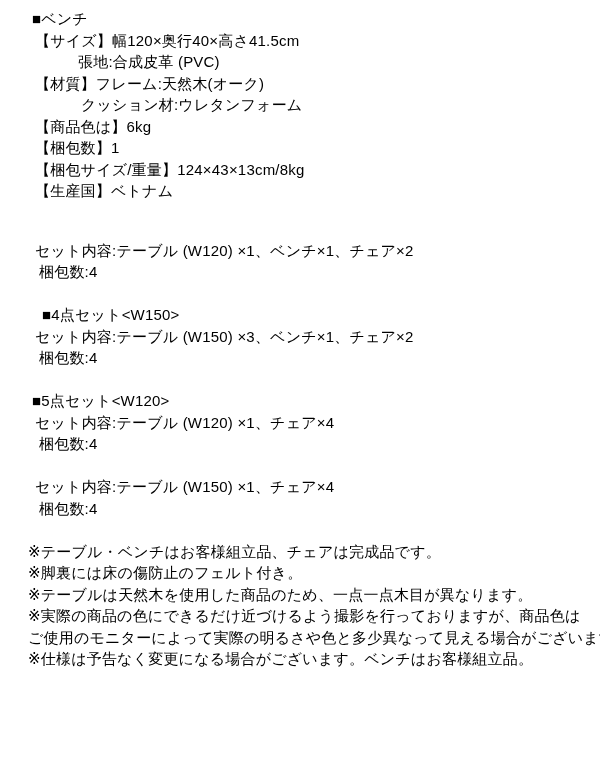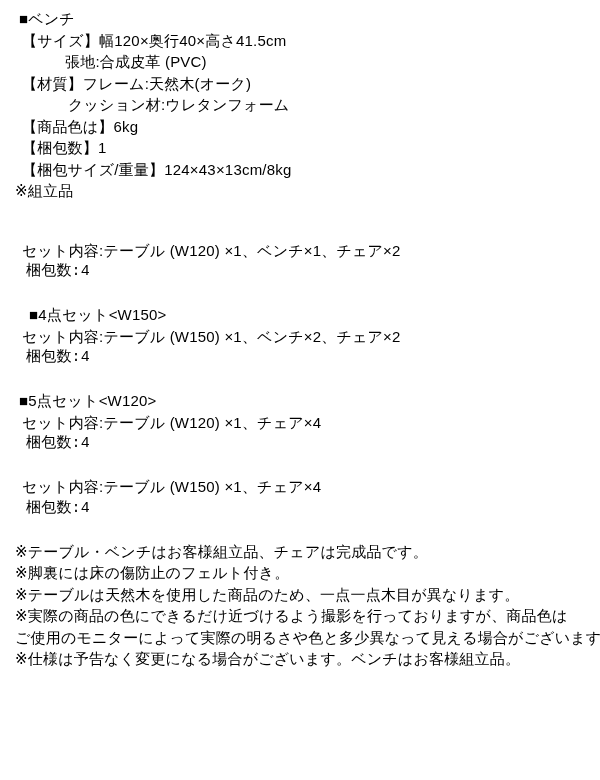--- a/index.html
+++ b/index.html
@@ -11,67 +11,68 @@
     font-family: "Liberation Sans", "DejaVu Sans", sans-serif;
     font-size: 15px;
     line-height: 21.5px;
     color: #000000;
     overflow: hidden;
     -webkit-font-smoothing: none;
   }
   .sheet {
     width: 493px; height: 780px;
     padding: 8px 0 0 15px;
+    margin-left: 13px;
   }
   .line { white-space: pre; letter-spacing: 0.2px; }
 
   
   .spec-block { margin-bottom: 38px; }
   .heading      { margin-left: 4px; }
   .spec-line    { margin-left: 7px; }
   .spec-sub-1   { margin-left: 50px; }
   .spec-sub-2   { margin-left: 53px; }
   .assembly-line{ margin-left: 0; }
 
   
   .set-block { margin-bottom: 21.5px; }
   .set-heading  { margin-left: 4px; }
   .set-heading.indent { margin-left: 14px; }
   .set-contents { margin-left: 7px; }
-  .set-packages { margin-left: 11px; font-family: Liberation Mono, monospace; }
+  .set-packages { margin-left: 11px; }
 
   
   .notes-block { margin-top: 19px; }
   .note-line { margin-left: 0; }
 </style>
 </head>
 <body>
 
 <main class="sheet">
 
   <section class="spec-block">
     <div class="line heading">■ベンチ</div>
     <div class="line spec-line">【サイズ】幅120×奥行40×高さ41.5cm</div>
     <div class="line spec-sub-1">張地:合成皮革 (PVC)</div>
     <div class="line spec-line">【材質】フレーム:天然木(オーク)</div>
     <div class="line spec-sub-2">クッション材:ウレタンフォーム</div>
     <div class="line spec-line">【商品色は】6kg</div>
     <div class="line spec-line">【梱包数】1</div>
     <div class="line spec-line">【梱包サイズ/重量】124×43×13cm/8kg</div>
-    <div class="line assembly-line">※組立品</div>
+    <div class="line spec-line">【生産国】ベトナム</div>
   </section>
 
   <section class="set-block">
     <div class="line set-contents">セット内容:テーブル (W120) ×1、ベンチ×1、チェア×2</div>
     <div class="line set-packages">梱包数:4</div>
   </section>
 
   <section class="set-block">
     <div class="line set-heading indent">■4点セット&lt;W150&gt;</div>
-    <div class="line set-contents">セット内容:テーブル (W150) ×1、ベンチ×2、チェア×2</div>
+    <div class="line set-contents">セット内容:テーブル (W150) ×3、ベンチ×1、チェア×2</div>
     <div class="line set-packages">梱包数:4</div>
   </section>
 
   <section class="set-block">
     <div class="line set-heading">■5点セット&lt;W120&gt;</div>
     <div class="line set-contents">セット内容:テーブル (W120) ×1、チェア×4</div>
     <div class="line set-packages">梱包数:4</div>
   </section>
 
   <section class="set-block">

